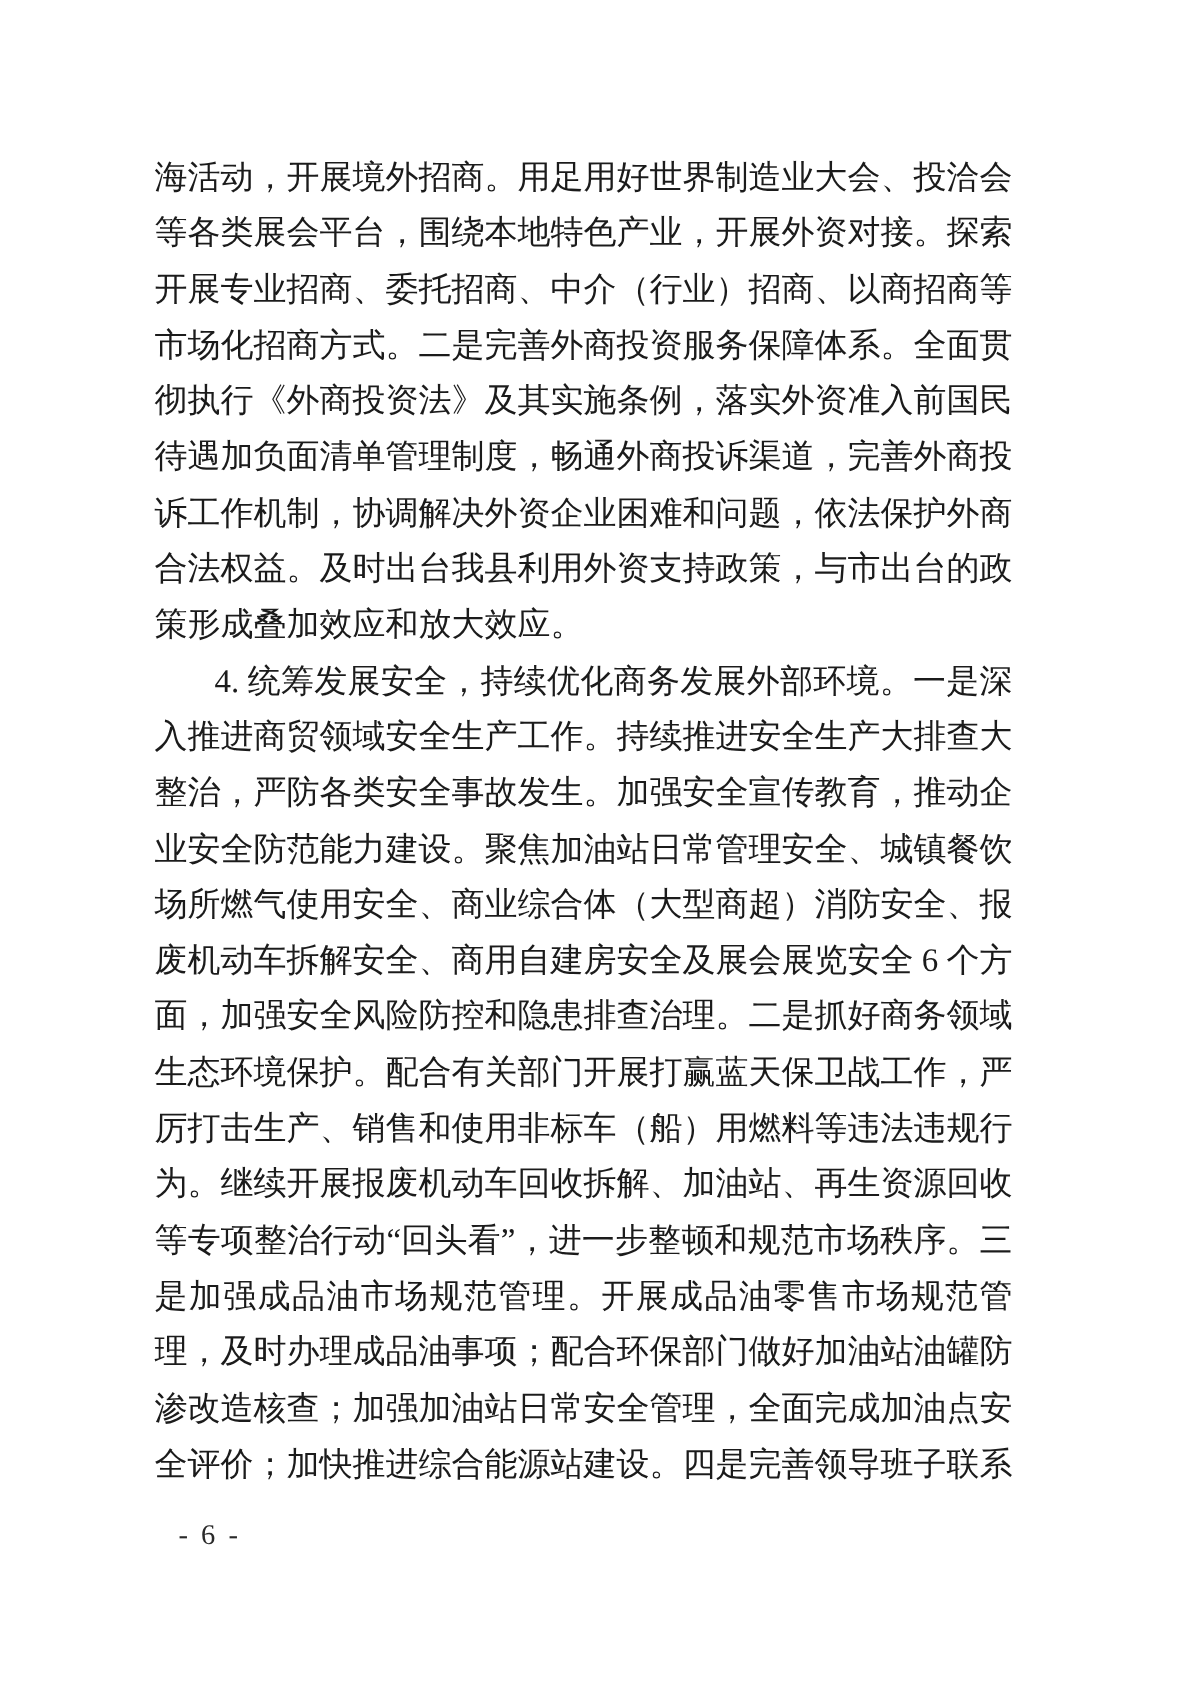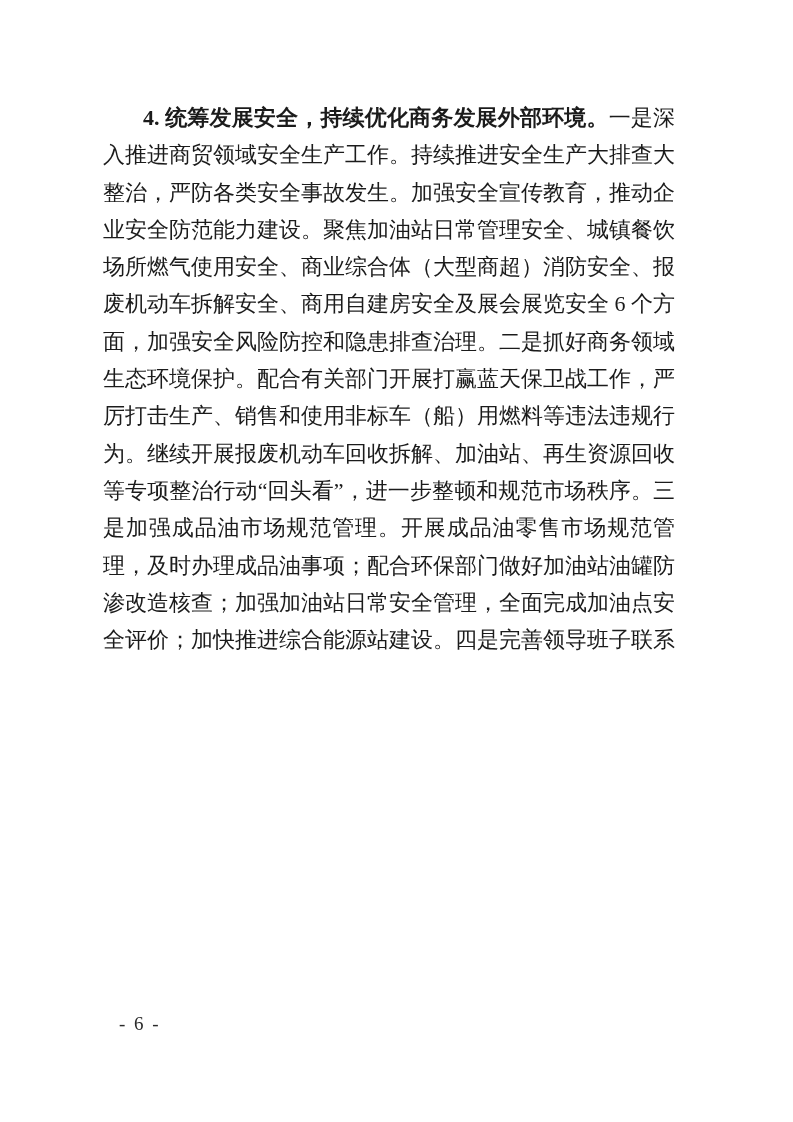--- a/index.html
+++ b/index.html
@@ -28,33 +28,34 @@
     letter-spacing: 0px;
   }
   .doc-body p {
     margin: 0;
     padding: 0;
   }
   .doc-body p.indent {
     text-indent: 40px;
   }
   .doc-body b {
-    font-weight: bold;
+    font-weight: normal;
   }
   .page-number {
     position: absolute;
     left: 119px;
     top: 1013px;
     color: #2a2a2a;
     font-size: 19px;
     letter-spacing: 2px;
     font-family: "Liberation Serif", "DejaVu Serif", serif;
   }
 </style>
 </head>
 <body>
 
 <div class="page">
   <div class="doc-body" id="doc-body">
+      <p><span>海活动，开展境外招商。用足用好世界制造业大会、投洽会等各类展会平台，围绕本地特色产业，开展外资对接。探索开展专业招商、委托招商、中介（行业）招商、以商招商等市场化招商方式。二是完善外商投资服务保障体系。全面贯彻执行《外商投资法》及其实施条例，落实外资准入前国民待遇加负面清单管理制度，畅通外商投诉渠道，完善外商投诉工作机制，协调解决外资企业困难和问题，依法保护外商合法权益。及时出台我县利用外资支持政策，与市出台的政策形成叠加效应和放大效应。</span></p>
       <p class="indent"><b>4. 统筹发展安全，持续优化商务发展外部环境。</b><span>一是深入推进商贸领域安全生产工作。持续推进安全生产大排查大整治，严防各类安全事故发生。加强安全宣传教育，推动企业安全防范能力建设。聚焦加油站日常管理安全、城镇餐饮场所燃气使用安全、商业综合体（大型商超）消防安全、报废机动车拆解安全、商用自建房安全及展会展览安全 6 个方面，加强安全风险防控和隐患排查治理。二是抓好商务领域生态环境保护。配合有关部门开展打赢蓝天保卫战工作，严厉打击生产、销售和使用非标车（船）用燃料等违法违规行为。继续开展报废机动车回收拆解、加油站、再生资源回收等专项整治行动“回头看”，进一步整顿和规范市场秩序。三是加强成品油市场规范管理。开展成品油零售市场规范管理，及时办理成品油事项；配合环保部门做好加油站油罐防渗改造核查；加强加油站日常安全管理，全面完成加油点安全评价；加快推进综合能源站建设。四是完善领导班子联系</span></p>
     </div>
   <div class="page-number">- 6 -</div>
 </div>
 
 </body></html>

